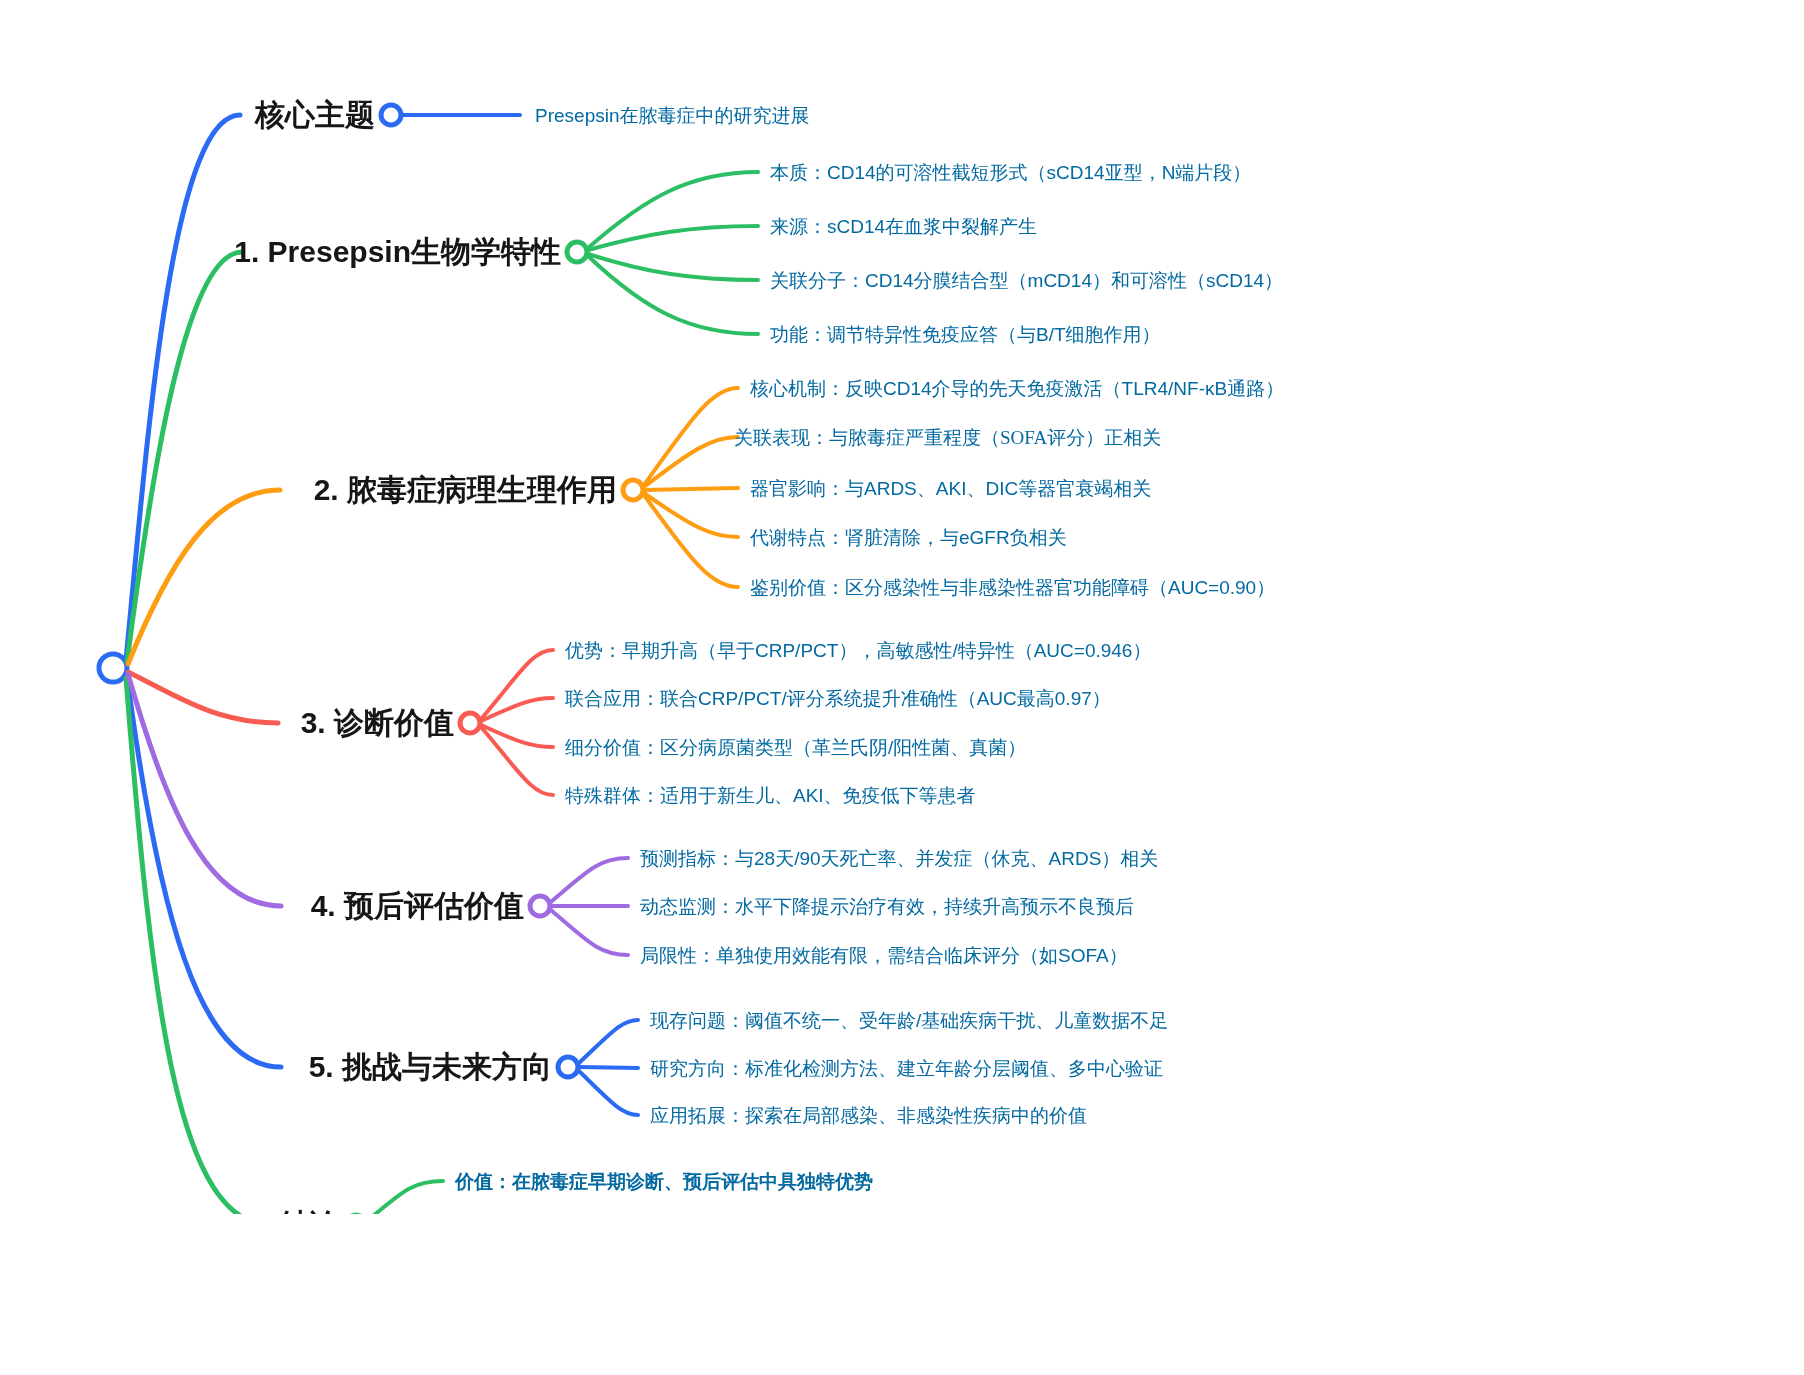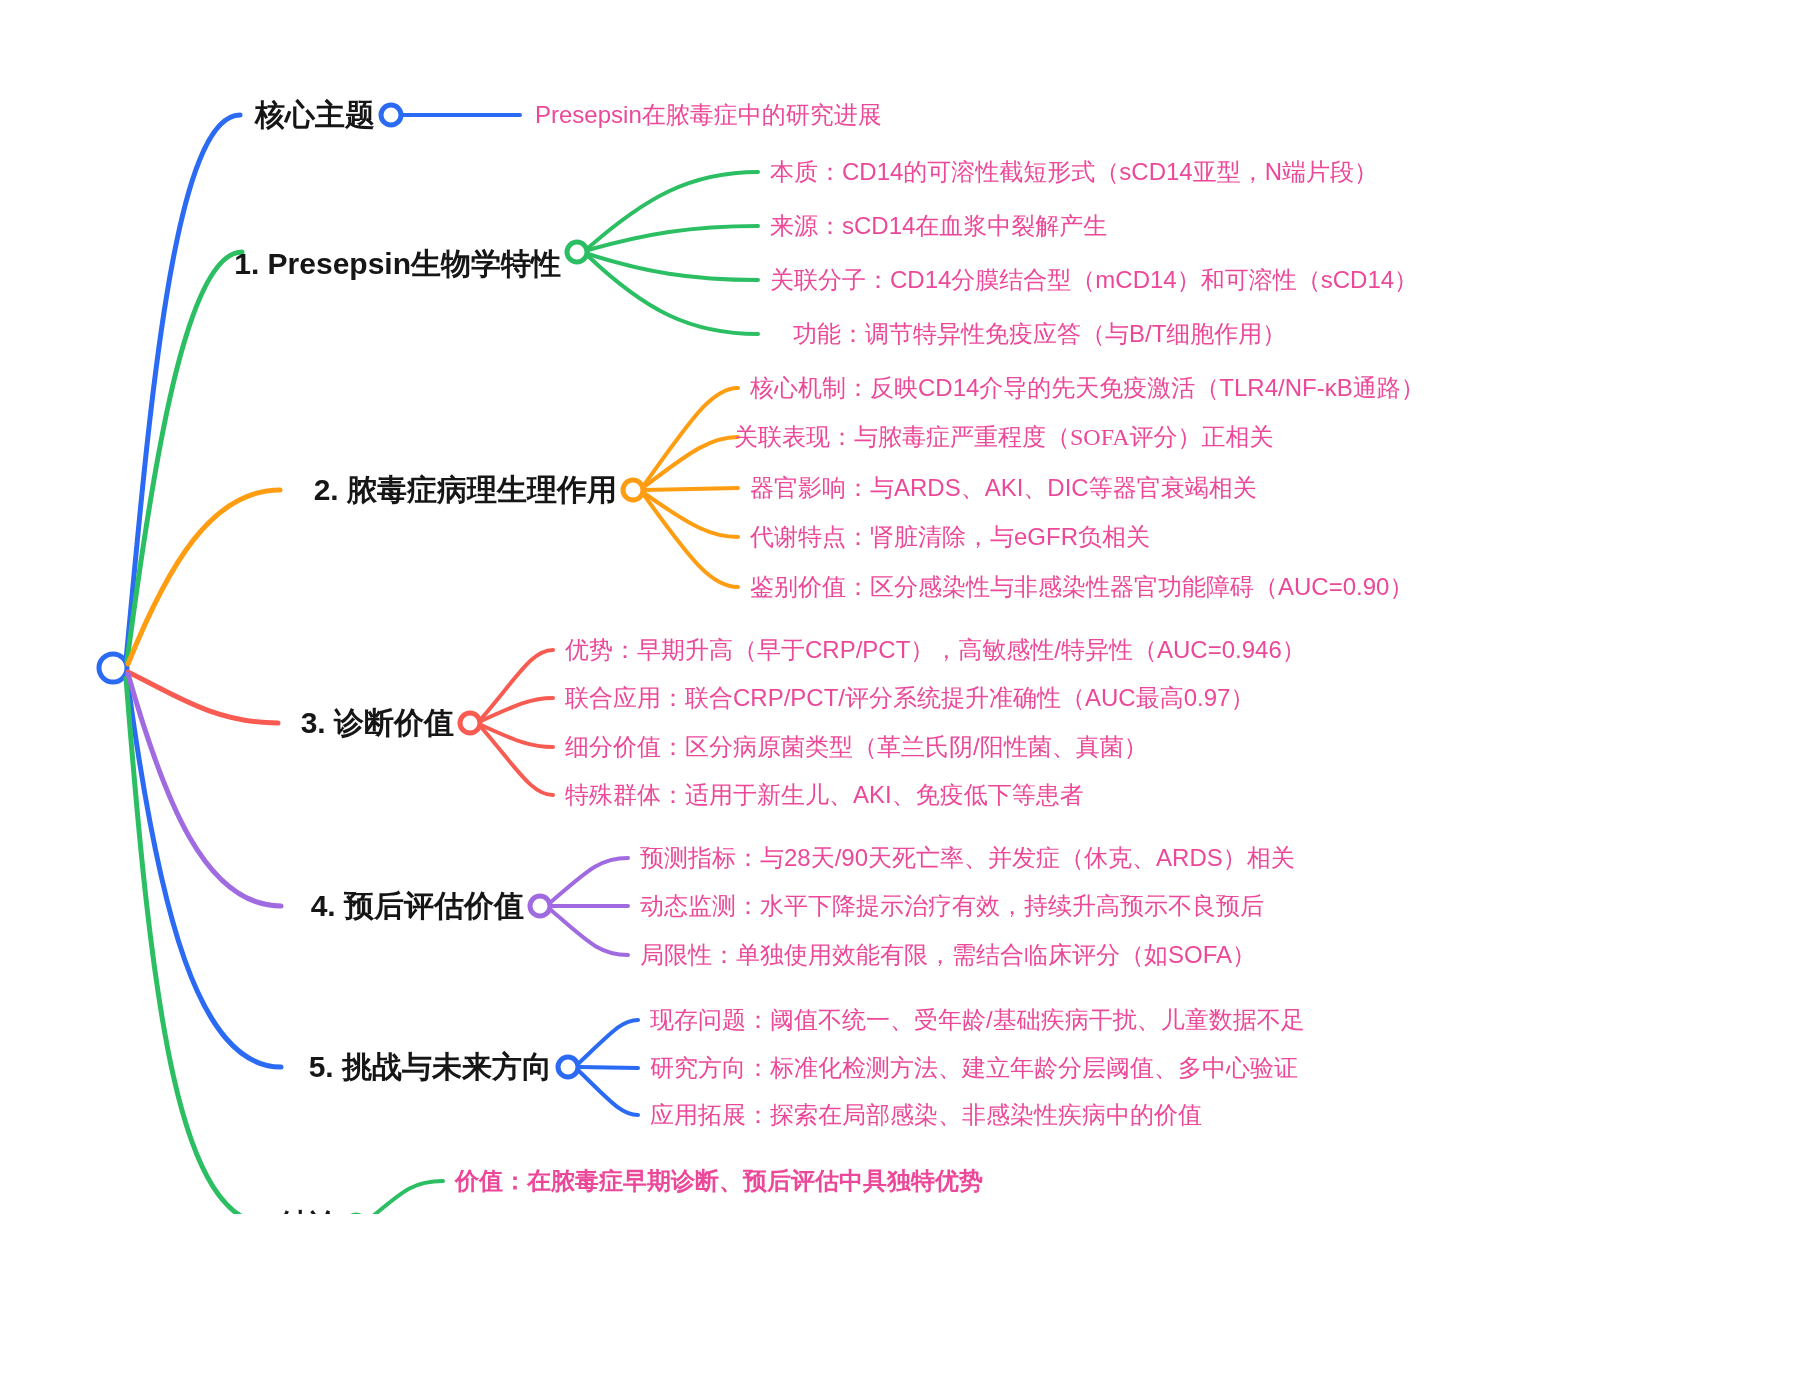--- a/index.html
+++ b/index.html
@@ -22,22 +22,22 @@
     font-size:30px;
     color:#161616;
     white-space:nowrap;
     line-height:1;
   }
   .label.right-anchored{text-align:right;}
   .child{
     position:absolute;
     transform:translateY(-50%);
     font-weight:400;
-    font-size:24px;
-    color:#ec4899;
+    font-size:19px;
+    color:#0369a1;
     white-space:nowrap;
     line-height:1;
   }
 </style>
 </head>
 <body>
 
 <div id="canvas">
 
   <svg id="links" width="1804" height="1375" viewBox="0 0 1804 1375">
@@ -97,38 +97,38 @@
       <path class="branch-link" d="M 128,674 C 164,800 205,906 281,906"></path>
       <path class="child-link" d="M 551,902 C 588,870 600,858 628,858"></path>
       <path class="child-link" d="M 551,906 L 628,906"></path>
       <path class="child-link" d="M 551,910 C 588,942 600,955 628,955"></path>
       <circle cx="540" cy="906" r="10"></circle>
     </g>
   </svg>
 
   <div class="label right-anchored" style="right:1429px; top:115px;">核心主题</div>
 
-  <div class="label right-anchored" style="right:1243px; top:264px;text-align:right;">1. Presepsin生物学特性</div>
+  <div class="label right-anchored" style="right:1243px; top:252px;text-align:right;">1. Presepsin生物学特性</div>
 
   <div class="label right-anchored" style="right:1187px; top:490px;">2. 脓毒症病理生理作用</div>
 
   <div class="label right-anchored" style="right:1350px; top:723px;">3. 诊断价值</div>
 
   <div class="label right-anchored" style="right:1280px; top:906px;">4. 预后评估价值</div>
 
   <div class="label right-anchored" style="right:1252px; top:1067px;">5. 挑战与未来方向</div>
 
   <div class="label right-anchored" style="right:1464px; top:1225px;text-align:center;">6. 结论</div>
 
   <div class="child" style="left:535px; top:115px;">Presepsin在脓毒症中的研究进展</div>
 
   <div class="child" style="left:770px; top:172px;">本质：CD14的可溶性截短形式（sCD14亚型，N端片段）</div>
   <div class="child" style="left:770px; top:226px;">来源：sCD14在血浆中裂解产生</div>
   <div class="child" style="left:770px; top:280px;">关联分子：CD14分膜结合型（mCD14）和可溶性（sCD14）</div>
-  <div class="child" style="left:770px; top:334px;margin-left:23px;">功能：调节特异性免疫应答（与B/T细胞作用）</div>
+  <div class="child" style="left:770px; top:334px;">功能：调节特异性免疫应答（与B/T细胞作用）</div>
 
   <div class="child" style="left:750px; top:388px;">核心机制：反映CD14介导的先天免疫激活（TLR4/NF-κB通路）</div>
   <div class="child" style="left:734px; top:437px;font-family:Liberation Serif, serif;">关联表现：与脓毒症严重程度（SOFA评分）正相关</div>
   <div class="child" style="left:750px; top:488px;">器官影响：与ARDS、AKI、DIC等器官衰竭相关</div>
   <div class="child" style="left:750px; top:537px;">代谢特点：肾脏清除，与eGFR负相关</div>
   <div class="child" style="left:750px; top:587px;">鉴别价值：区分感染性与非感染性器官功能障碍（AUC=0.90）</div>
 
   <div class="child" style="left:565px; top:650px;">优势：早期升高（早于CRP/PCT），高敏感性/特异性（AUC=0.946）</div>
   <div class="child" style="left:565px; top:698px;">联合应用：联合CRP/PCT/评分系统提升准确性（AUC最高0.97）</div>
   <div class="child" style="left:565px; top:747px;">细分价值：区分病原菌类型（革兰氏阴/阳性菌、真菌）</div>

